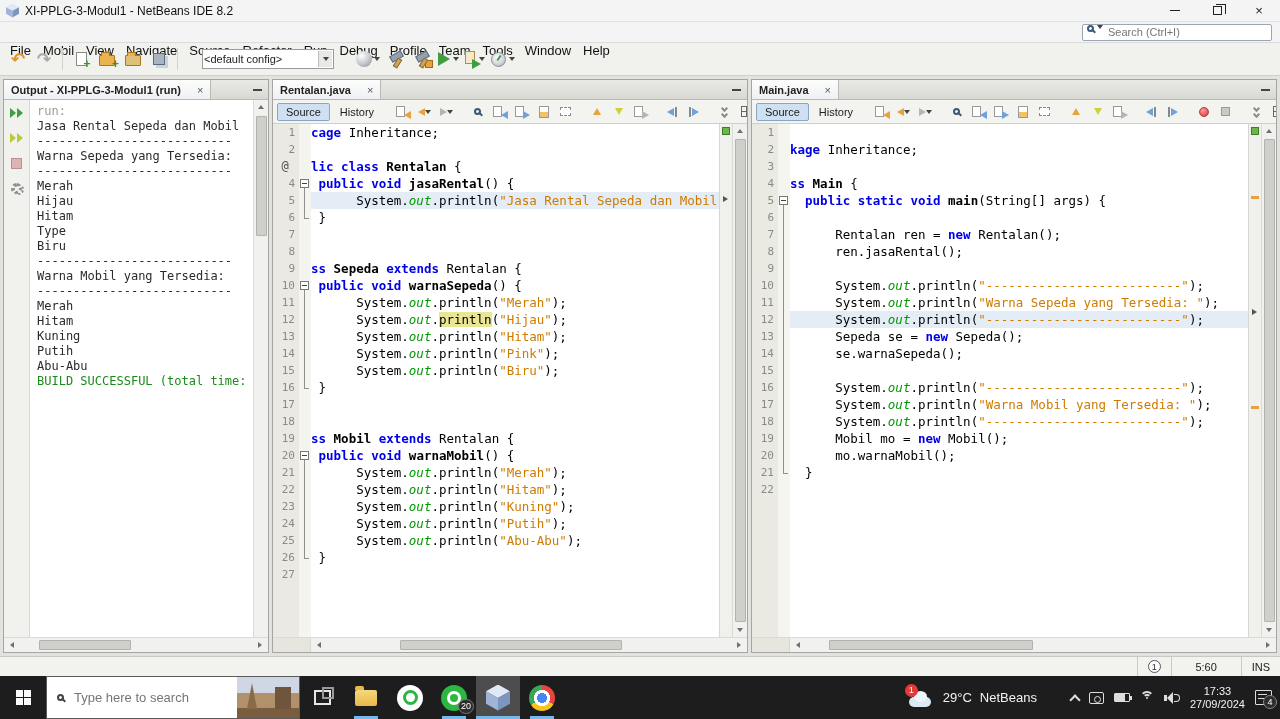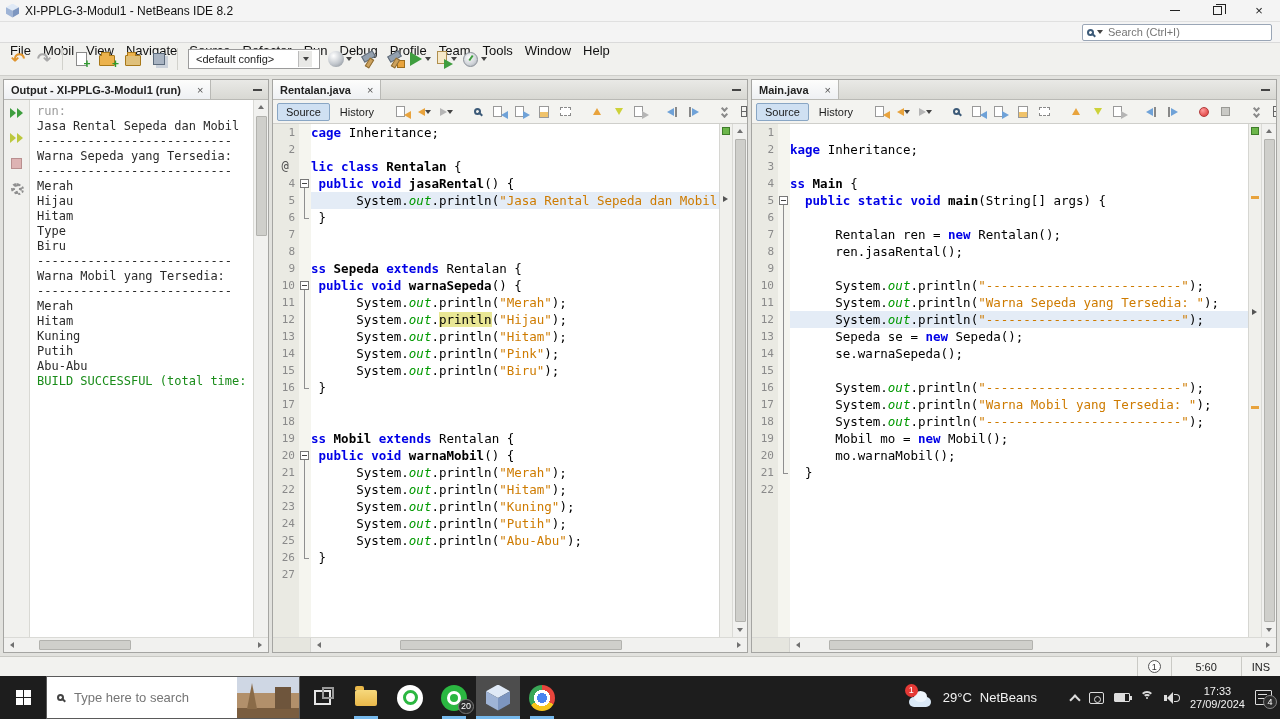--- a/index.html
+++ b/index.html
@@ -20,39 +20,39 @@
   .cube{position:relative;display:inline-block;}
   .cube-sm{width:13px;height:14px;}
   .cube .f{position:absolute;left:0;top:0;width:100%;height:100%;}
   .cb-top{clip-path:polygon(50% 0,100% 26%,50% 52%,0 26%);background:#dfe9f6;}
   .cb-l{clip-path:polygon(0 26%,50% 52%,50% 100%,0 74%);background:#9fb4d6;}
   .cb-r{clip-path:polygon(100% 26%,50% 52%,50% 100%,100% 74%);background:#7d96c0;}
 
   
   .menubar{height:21px;background:#f4f4f4;display:flex;align-items:center;padding-left:4px;border-bottom:1px solid #dadada;}
   .mi{font-size:13px;padding:0 6px;color:#111;margin-top:36px;}
-  .ide-search{margin-left:auto;margin-right:8px;width:190px;height:17px;border:1px solid #9aa6b6;border-radius:2px;background:#fff;display:flex;align-items:center;padding:0 4px;gap:3px;}
+  .ide-search{margin-left:auto;margin-right:8px;width:190px;height:17px;border:1px solid #9aa6b6;border-radius:2px;background:#fff;display:flex;align-items:flex-start;padding:0 4px;gap:3px;}
   .mag{width:7px;height:7px;border:2px solid #3c5a78;border-radius:50%;position:relative;flex:none;}
   .mag::after{content:"";position:absolute;width:5px;height:2px;background:#3c5a78;transform:rotate(45deg);right:-4px;bottom:-2px;}
   .caret{width:0;height:0;border-left:3px solid transparent;border-right:3px solid transparent;border-top:4px solid #444;flex:none;}
   .ide-search input{border:none;outline:none;flex:1;font-size:11px;color:#333;font-family:inherit;background:transparent;min-width:0;}
 
   
   .toolbar{height:33px;background:#f1f1ee;display:flex;align-items:center;padding:0 6px;border-bottom:1px solid #cfcfcb;gap:2px;}
   .tbtn{height:26px;min-width:24px;display:flex;align-items:center;justify-content:center;padding:0 2px;}
   .tsep{width:1px;height:22px;background:#d2d2cc;margin:0 4px;}
   .g-undo{font-size:17px;font-weight:bold;color:#e0952f;}
   .g-redo{font-size:17px;font-weight:bold;color:#a9a9a9;}
   .pg{width:11px;height:14px;background:#fff;border:1px solid #8a8a8a;position:relative;display:inline-block;}
   .plus::after{content:"+";position:absolute;right:-5px;bottom:-6px;color:#2e9b2e;font-weight:bold;font-size:12px;}
   .folder{width:16px;height:11px;background:#ecb24c;border:1px solid #a87818;border-radius:1px;position:relative;display:inline-block;margin-top:3px;}
   .folder::before{content:"";position:absolute;top:-4px;left:1px;width:7px;height:3px;background:#ecb24c;border:1px solid #a87818;border-bottom:none;}
   .folder.gold{background:#dfc07b;}
   .saveall{width:12px;height:12px;background:#a9b4c2;border:1px solid #5c6b7c;box-shadow:3px 3px 0 #ccd2da;display:inline-block;}
-  .cfg{width:132px;height:20px;background:#fff;border:1px solid #9b9b9b;display:flex;align-items:center;font-size:11px;padding:0 7px;margin:0 4px;}
+  .cfg{width:132px;height:20px;background:#fff;border:1px solid #9b9b9b;display:flex;align-items:center;font-size:11px;padding:0 1px;margin:0 18px;}
   .cfg .dd{margin-left:auto;width:14px;height:16px;background:#e8e8e6;border-left:1px solid #bbb;display:flex;align-items:center;justify-content:center;}
   .ball{width:16px;height:16px;border-radius:50%;background:radial-gradient(circle at 35% 30%,#fff,#c2c7cd 55%,#7e858d);display:inline-block;}
   .hammer{position:relative;width:18px;height:16px;display:inline-block;}
   .hammer::before{content:"";position:absolute;top:2px;left:3px;width:11px;height:5px;background:#93a0ae;border:1px solid #5f6a77;transform:rotate(-30deg);}
   .hammer::after{content:"";position:absolute;top:7px;left:8px;width:3px;height:8px;background:#cda25d;border:1px solid #8a6a33;transform:rotate(32deg);}
   .clean{position:relative;}
   .clean .chip{position:absolute;right:-2px;bottom:-1px;width:8px;height:8px;background:#e8a33d;border:1px solid #9c6d1d;}
   .tri-run{width:0;height:0;border-left:12px solid #3f9e3f;border-top:7px solid transparent;border-bottom:7px solid transparent;display:inline-block;}
   .tri-run.sm{border-left-width:9px;border-top-width:5px;border-bottom-width:5px;}
   .dbgpg{position:relative;display:inline-block;}

